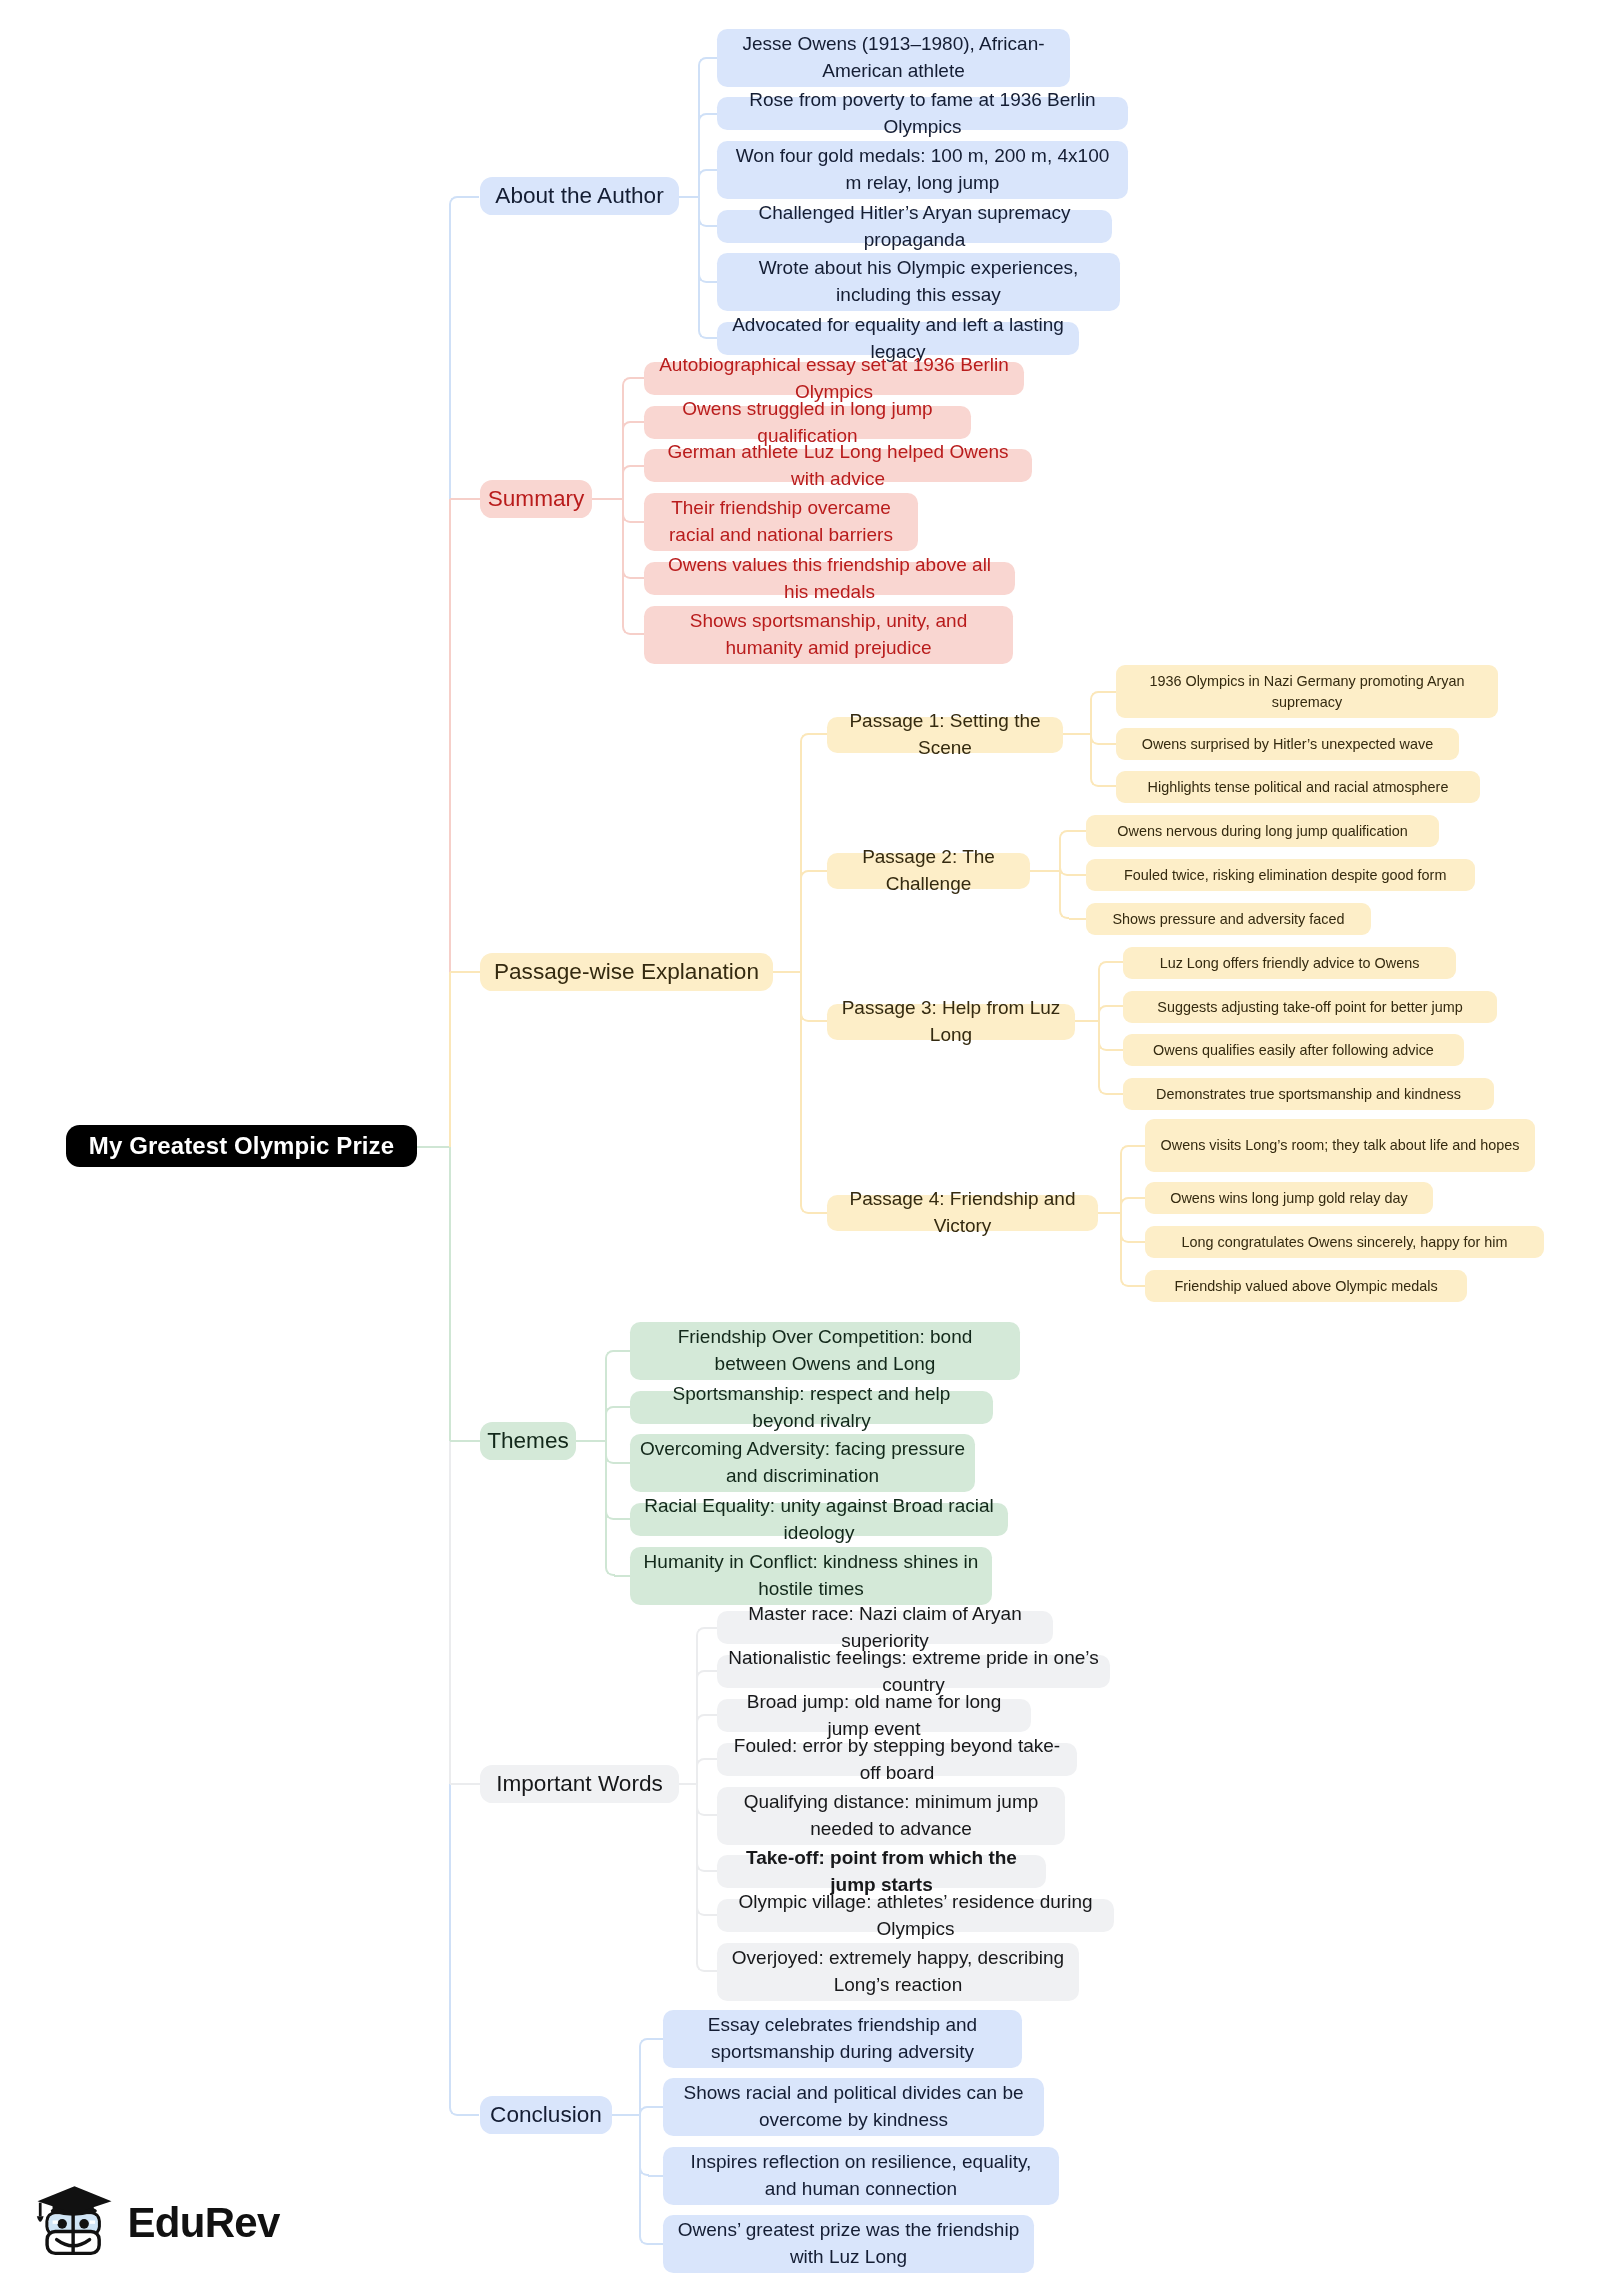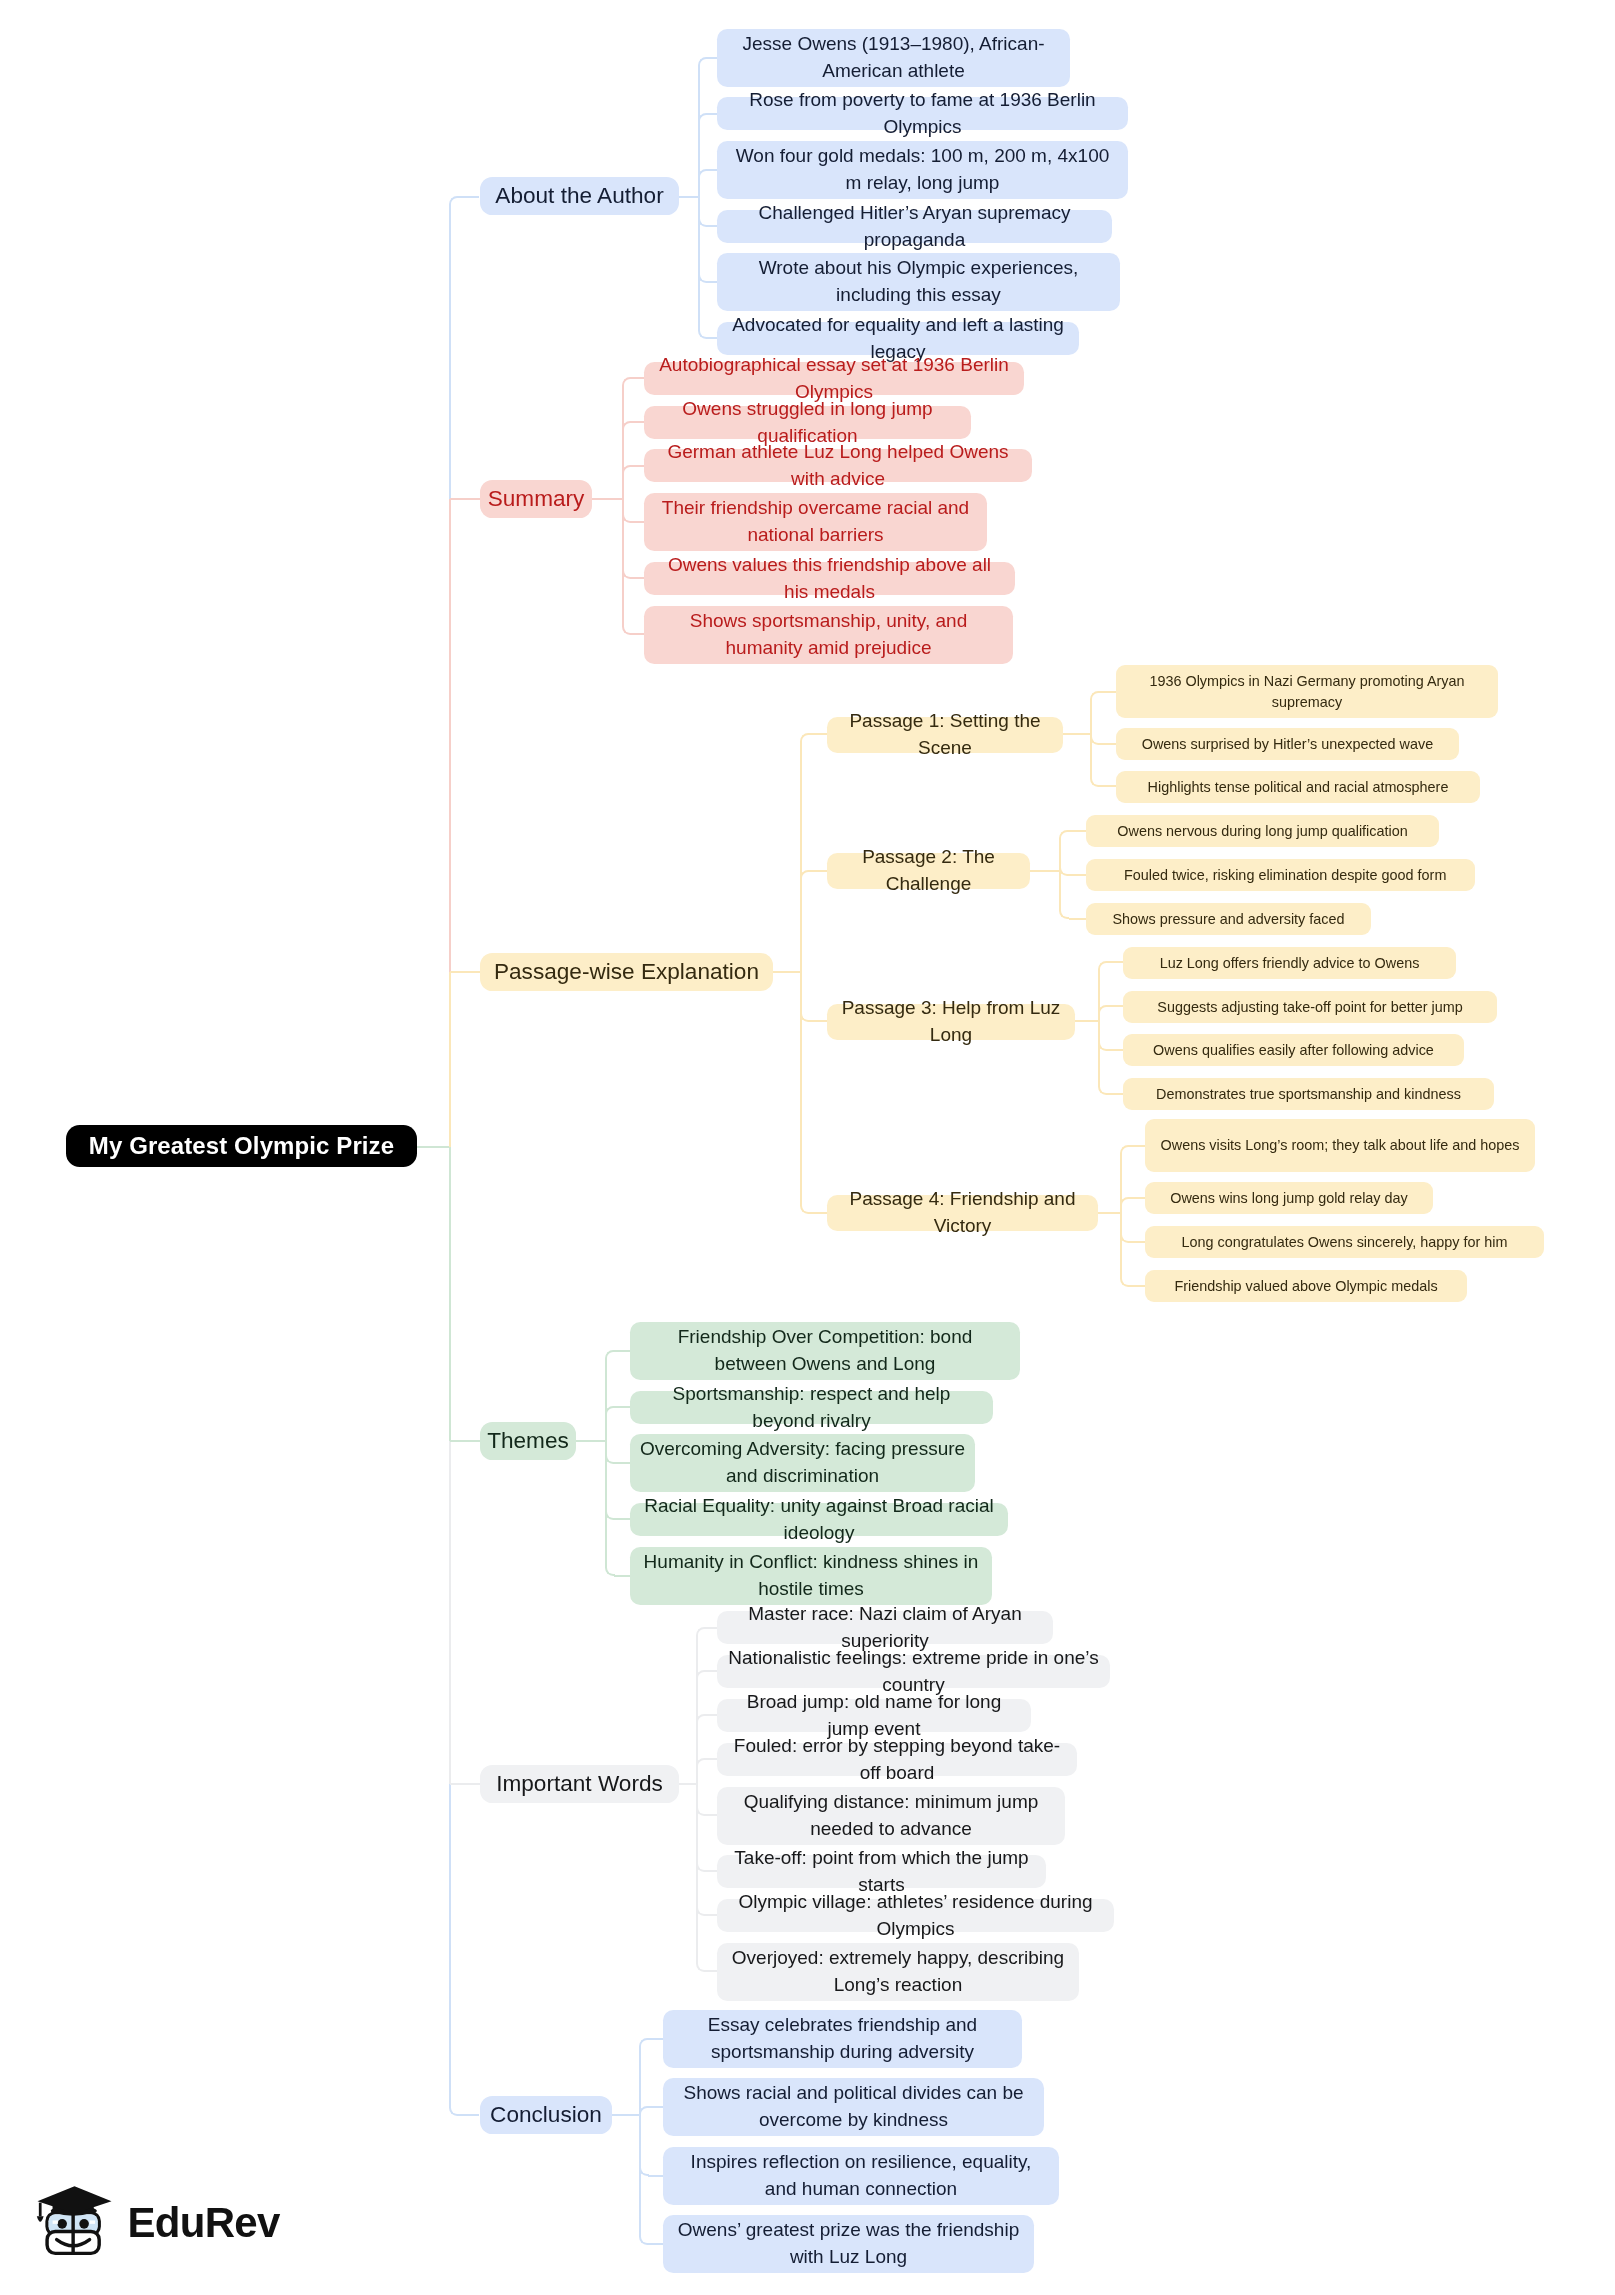--- a/index.html
+++ b/index.html
@@ -256,21 +256,21 @@
 
   <div class="node lvl2 c-pink" style="left:644px; top:362px; width:380px; height:33px;">
     <span>Autobiographical essay set at 1936 Berlin Olympics</span>
   </div>
   <div class="node lvl2 c-pink" style="left:644px; top:406px; width:327px; height:33px;">
     <span>Owens struggled in long jump qualification</span>
   </div>
   <div class="node lvl2 c-pink" style="left:644px; top:449px; width:388px; height:33px;">
     <span>German athlete Luz Long helped Owens with advice</span>
   </div>
-  <div class="node lvl2 c-pink" style="left:644px; top:493px; width:343px; height:58px;">
+  <div class="node lvl2 c-pink" style="left:644px; top:493px; width:274px; height:58px;">
     <span>Their friendship overcame racial and national barriers</span>
   </div>
   <div class="node lvl2 c-pink" style="left:644px; top:562px; width:371px; height:33px;">
     <span>Owens values this friendship above all his medals</span>
   </div>
   <div class="node lvl2 c-pink" style="left:644px; top:606px; width:369px; height:58px;">
     <span>Shows sportsmanship, unity, and humanity amid prejudice</span>
   </div>
 
   <div class="node lvl2 c-yellow" style="left:827px; top:717px; width:236px; height:36px;">
@@ -356,21 +356,21 @@
   </div>
   <div class="node lvl2 c-grey" style="left:717px; top:1699px; width:314px; height:33px;">
     <span>Broad jump: old name for long jump event</span>
   </div>
   <div class="node lvl2 c-grey" style="left:717px; top:1743px; width:360px; height:33px;">
     <span>Fouled: error by stepping beyond take-off board</span>
   </div>
   <div class="node lvl2 c-grey" style="left:717px; top:1787px; width:348px; height:58px;">
     <span>Qualifying distance: minimum jump needed to advance</span>
   </div>
-  <div class="node lvl2 c-grey" style="left:717px; top:1855px; width:329px; height:33px;">
+  <div class="node lvl2 c-grey" style="left:717px; top:1855px; width:329px; height:33px;font-weight:bold;">
     <span>Take-off: point from which the jump starts</span>
   </div>
   <div class="node lvl2 c-grey" style="left:717px; top:1899px; width:397px; height:33px;">
     <span>Olympic village: athletes’ residence during Olympics</span>
   </div>
   <div class="node lvl2 c-grey" style="left:717px; top:1943px; width:362px; height:58px;">
     <span>Overjoyed: extremely happy, describing Long’s reaction</span>
   </div>
 
   <div class="node lvl2 c-blue" style="left:663px; top:2010px; width:359px; height:58px;">

